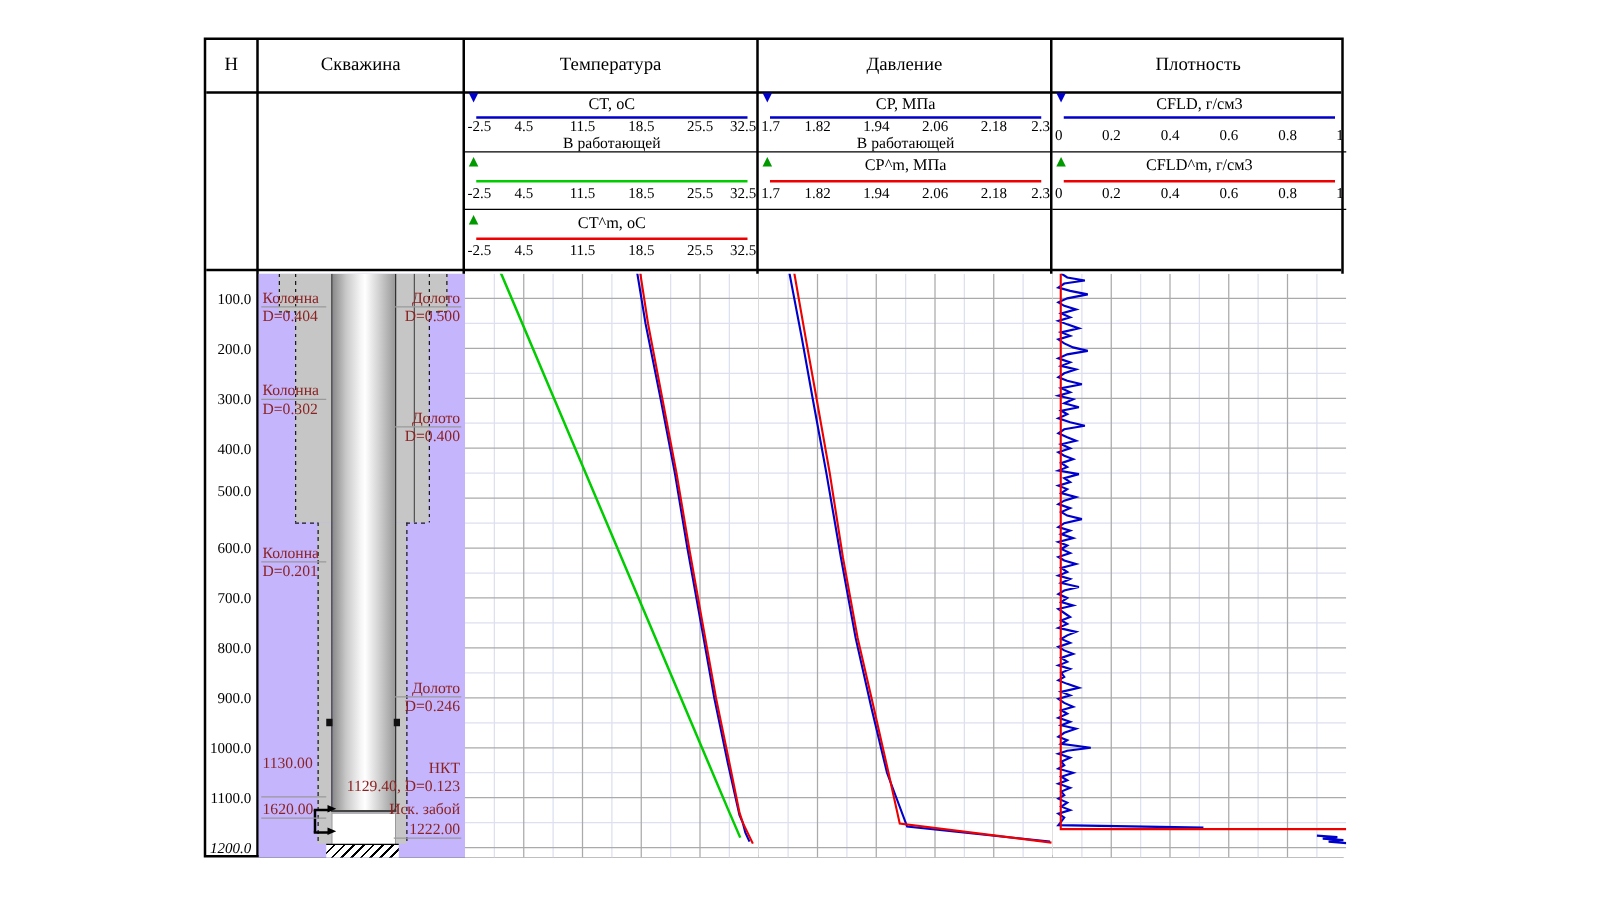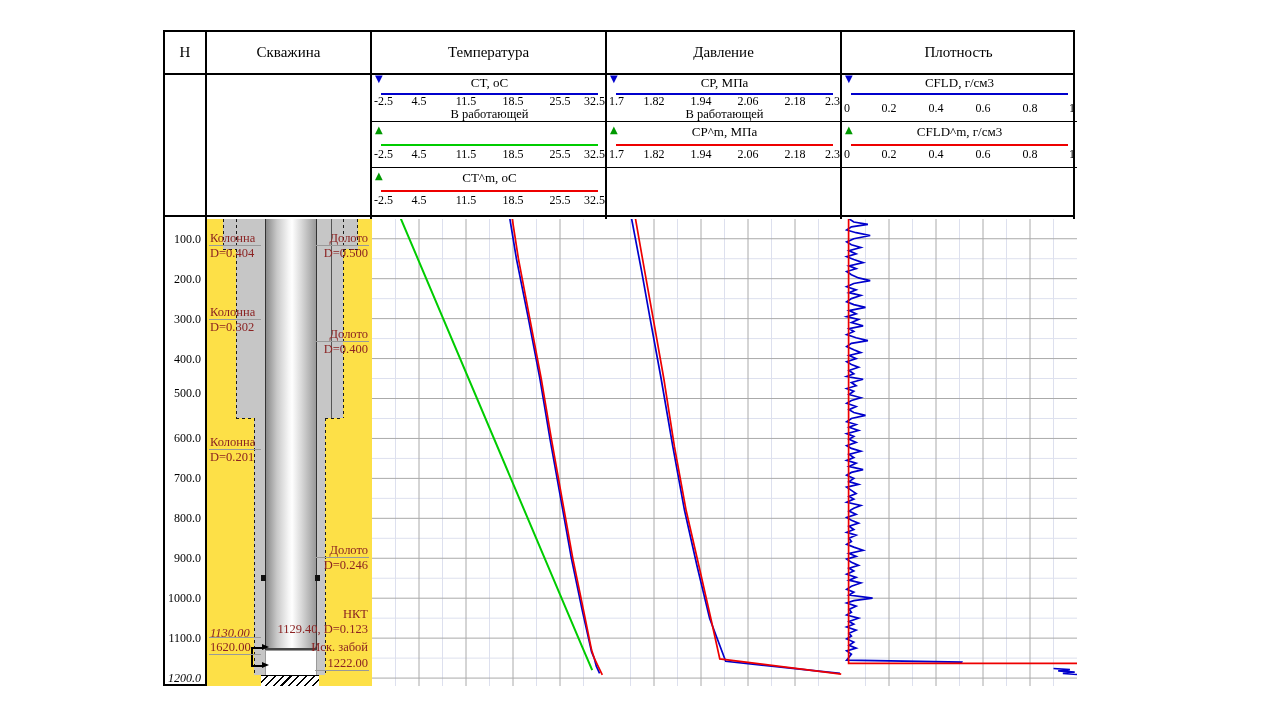--- a/index.html
+++ b/index.html
@@ -16,21 +16,21 @@
     font-family:"DejaVu Sans",sans-serif;}
   .ch-name{position:absolute;left:0;right:0;top:2px;text-align:center;font-size:13px;white-space:nowrap;}
   .ch-rule{position:absolute;left:9px;right:9px;height:2px;}
   .ch-ticks{position:absolute;left:0;right:0;height:14px;font-size:12px;}
   .ch-ticks span{position:absolute;white-space:nowrap;text-align:center;}
   .ch-sub{position:absolute;left:0;right:0;top:34px;text-align:center;font-size:12.5px;}
   .h-col{position:absolute;left:0;top:187px;width:40px;height:467px;}
   .h-label{position:absolute;right:4px;font-size:12px;color:#000;white-space:nowrap;margin-left:40px;}
   .track-plot{position:absolute;top:187px;width:235px;height:467px;background:#fff;}
   
-  #well{position:absolute;left:42px;top:187px;width:165px;height:467px;background:#fde047;overflow:hidden;}
+  #well{position:absolute;left:42px;top:187px;width:165px;height:467px;background:#c4b5fd;overflow:hidden;}
   .wp{position:absolute;}
   .gray{background:#c6c6c6;}
   .vdash{position:absolute;width:1px;background:repeating-linear-gradient(180deg,#1a1a1a 0 3px,rgba(0,0,0,0) 3px 6px);}
   .hdash{position:absolute;height:1px;background:repeating-linear-gradient(90deg,#1a1a1a 0 3px,rgba(0,0,0,0) 3px 6px);}
   .vsolid{position:absolute;width:1px;background:#555;}
   .tube{position:absolute;border-left:1px solid #333;border-right:1px solid #333;border-bottom:2px solid #444;
     background:linear-gradient(90deg,#8a8a8a 0%,#c9c9c9 22%,#f5f5f5 45%,#ffffff 52%,#d6d6d6 72%,#999 100%);}
   .cavity{position:absolute;background:#fff;border:1px solid #9a9a9a;}
   .hatch{position:absolute;background:repeating-linear-gradient(135deg,#ffffff 0 4px,#000 4px 5.5px);
     border-top:1px solid #000;}
@@ -239,21 +239,21 @@
         <div class="leader" style="top: 122px; right: 3px; width: 54px;"></div>
         <div class="wlabel right" style="top: 324px;">
           <div>Долото</div>
           <div>D=0.246</div>
         </div>
         <div class="leader" style="top: 338px; right: 3px; width: 54px;"></div>
         <div class="wlabel right" style="top: 388px;">
           <div>НКТ</div>
           <div>1129.40, D=0.123</div>
         </div>
-        <div class="wlabel left" style="top: 407px; font-style: italic;">
+        <div class="wlabel left" style="top: 384px;">
           <div>1130.00</div>
         </div>
         <div class="leader" style="top: 418px; left: 2px; width: 52px;"></div>
         <div class="wlabel left" style="top: 421px;">
           <div>1620.00</div>
         </div>
         <div class="leader" style="top: 435px; left: 2px; width: 52px;"></div>
         <div class="wlabel right" style="top: 421px;">
           <div>Иск. забой</div>
         </div>

